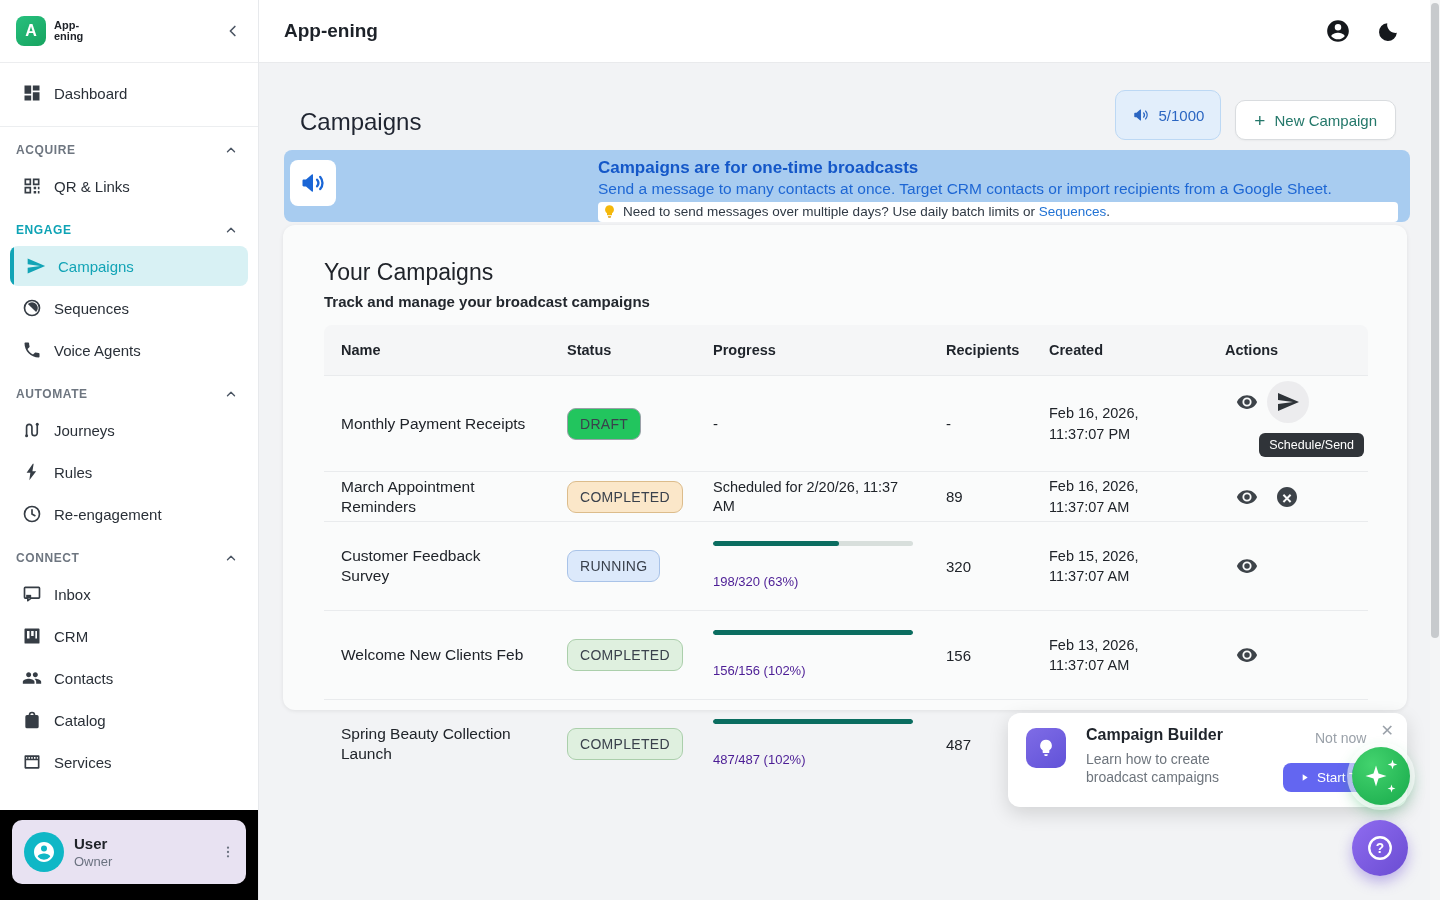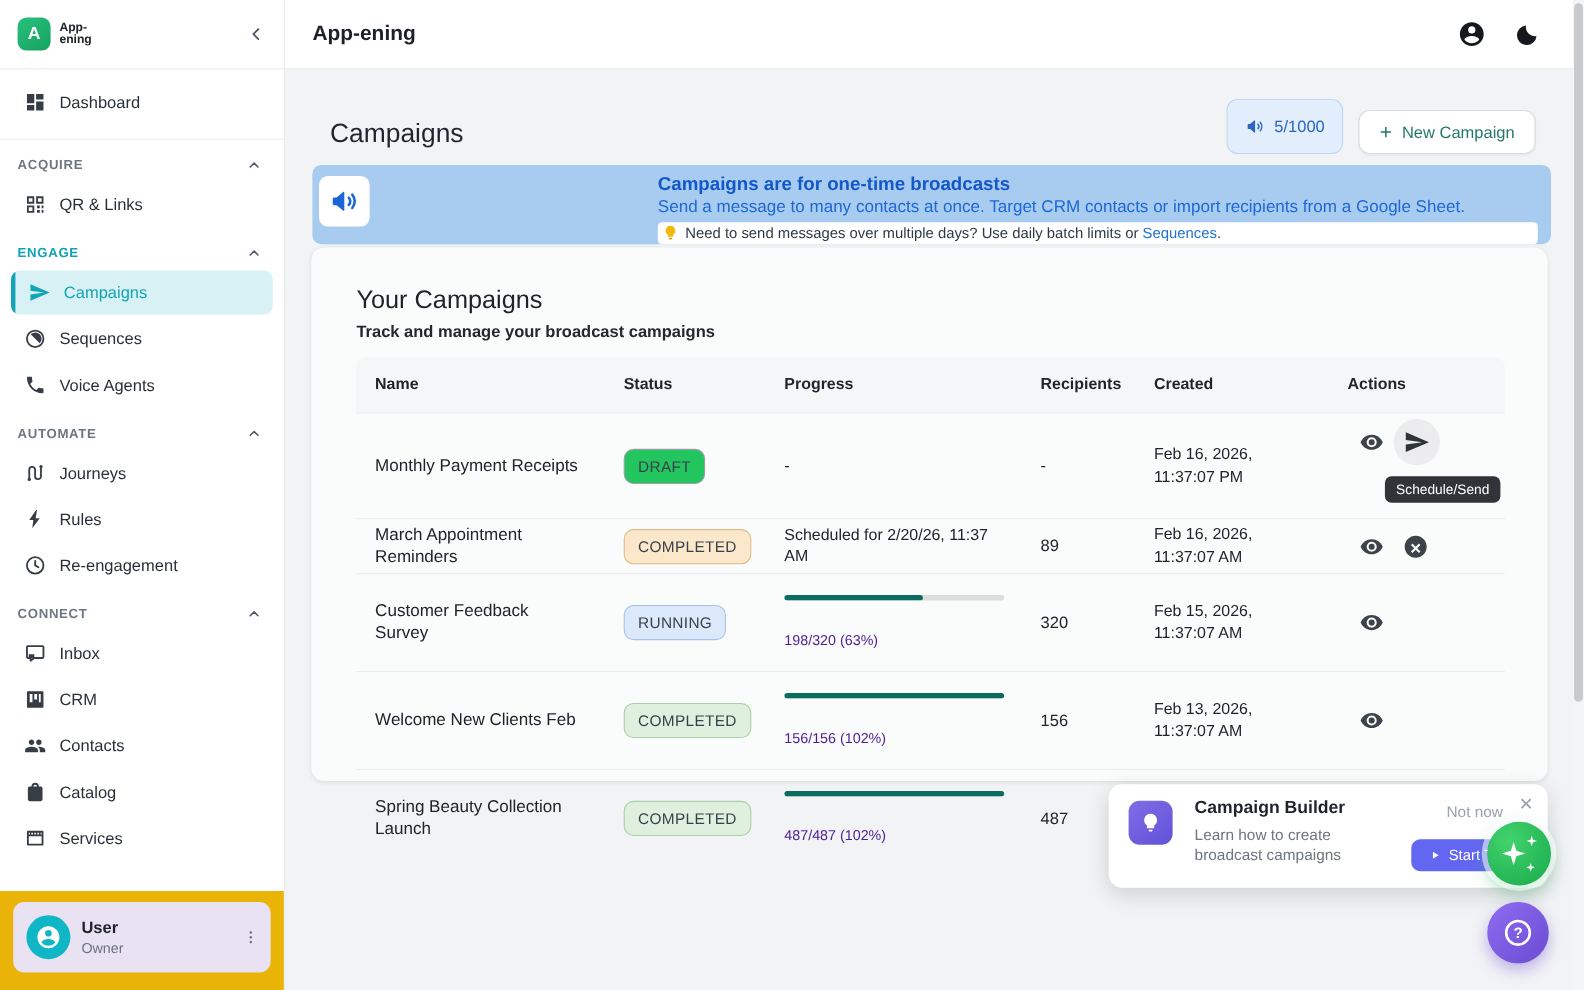--- a/index.html
+++ b/index.html
@@ -16,21 +16,21 @@
   .sb-item { height:42px; display:flex; align-items:center; gap:12px; padding:0 20px 0 22px; font-size:15px; color:#2a3038; cursor:pointer; }
   .sb-item .ic { color:#363d45; width:20px; height:20px; flex:0 0 20px; }
   .sb-divider { border-top:1px solid #eceef0; margin:12px 0 0; }
   .sb-sec { display:flex; align-items:center; padding:16px 20px 8px 16px; }
   .sb-sec .lbl { font-size:12px; font-weight:bold; letter-spacing:.6px; color:#6e7680; }
   .sb-sec .chev { margin-left:auto; color:#4b5563; }
   .sb-sec.teal .lbl { color:#0ea3b5; }
   .sb-item.active { height:40px; margin:1px 10px; padding:0 10px 0 16px; background:#d8f1f4; border-radius:8px; color:#12a4b6; position:relative; overflow:hidden; }
   .sb-item.active .ic { color:#12a4b6; }
   .sb-item.active::before { content:''; position:absolute; left:0; top:0; bottom:0; width:4px; background:#12a4b6; border-radius:2px; }
-  .user-panel { position:absolute; left:0; right:0; bottom:0; height:90px; background:#eab308; padding:10px 12px; }
+  .user-panel { position:absolute; left:0; right:0; bottom:0; height:90px; background:#000000; padding:10px 12px; }
   .user-card { height:64px; background:#e8e2f2; border-radius:10px; display:flex; align-items:center; padding:0 10px 0 12px; cursor:pointer; }
   .avatar { width:40px; height:40px; border-radius:50%; background:#0fb7c6; color:#fff; display:grid; place-items:center; }
   .user-meta { margin-left:10px; }
   .user-name { font-size:15px; font-weight:bold; color:#20242a; }
   .user-role { font-size:13px; color:#6b7280; margin-top:2px; }
   .kebab { margin-left:auto; color:#6b7280; cursor:pointer; }
 
   
   .topbar { position:absolute; left:259px; right:0; top:0; height:63px; background:#fff; border-bottom:1px solid #e9eaec; display:flex; align-items:center; padding:0 40px 0 25px; z-index:4; }
   .topbar .title { font-size:19px; font-weight:bold; color:#1c2128; }

